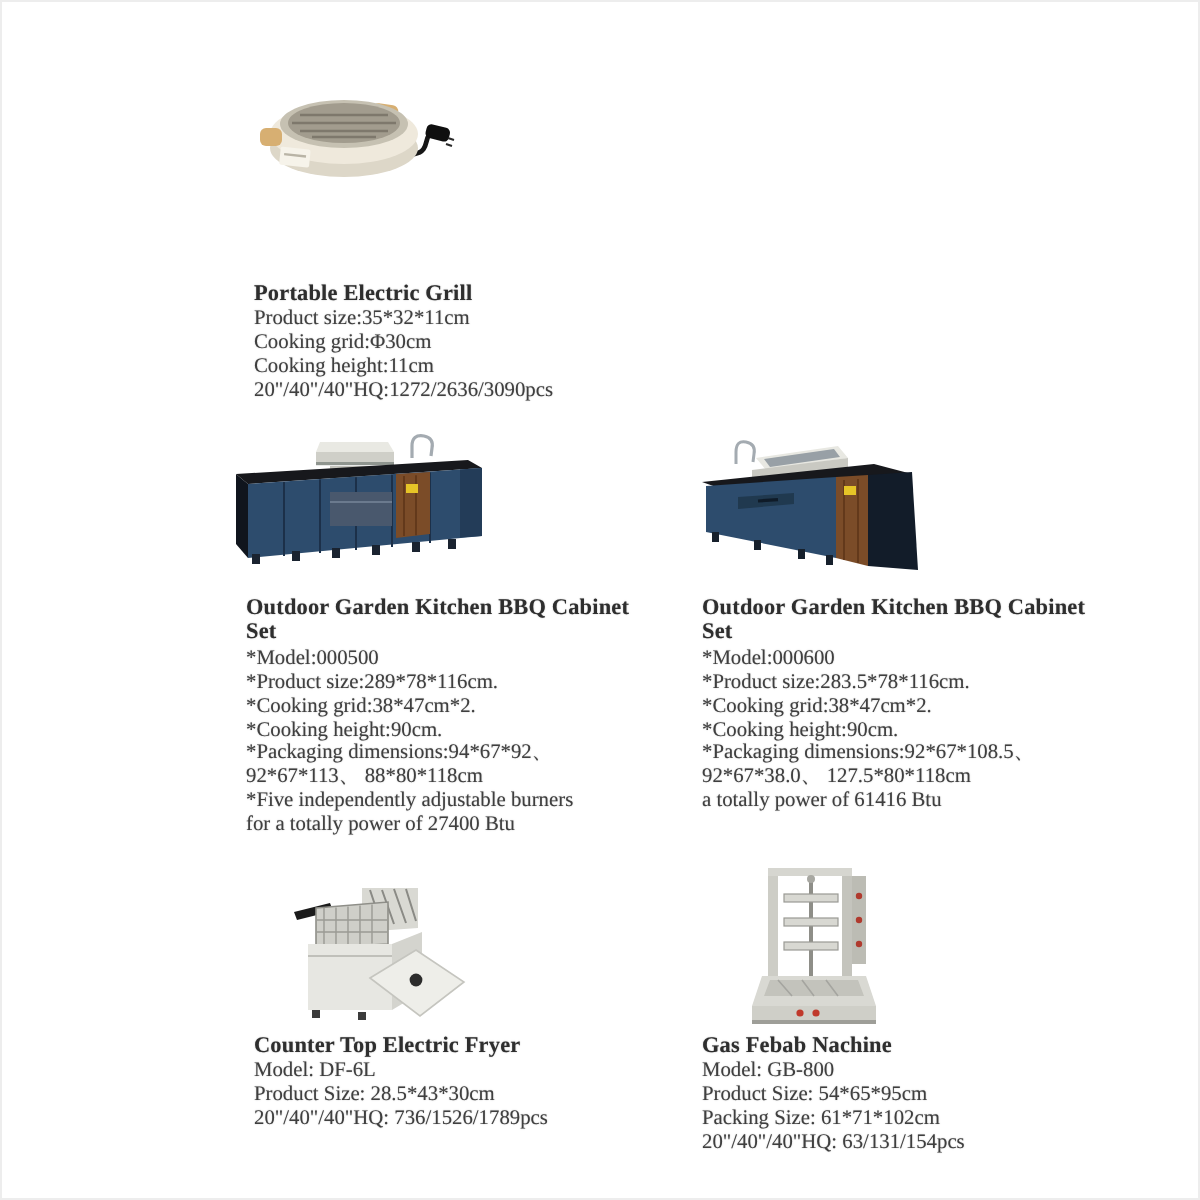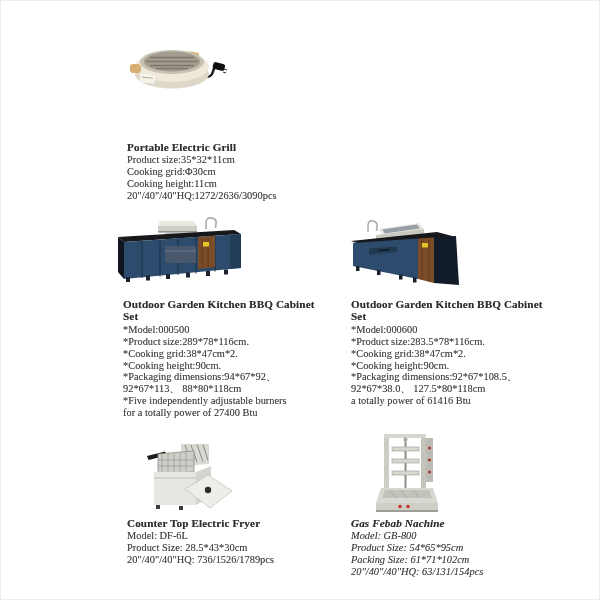--- a/index.html
+++ b/index.html
@@ -17,21 +17,21 @@
   }
   .info p{
     margin:0;font-size:10.4px;line-height:11.9px;white-space:nowrap;
     text-shadow:0 0 .6px rgba(100,100,100,.6);
   }
   
   .t0{left:126px;top:103px;width:200px;margin-top:37px;}
   .t1{left:122px;top:297px;width:196px;}
   .t2{left:350px;top:297px;width:196px;}
   .t3{left:126px;top:516px;width:210px;}
-  .t4{left:350px;top:516px;width:200px;font-style:italic;}
+  .t4{left:350px;top:516px;width:200px;}
   
   .i0{left:127px;top:32px;width:100px;height:64px;}
   .i1{left:117px;top:214px;width:123px;height:72px;}
   .i2{left:348px;top:216px;width:110px;height:76px;}
   .i3{left:144px;top:439px;width:92px;height:80px;}
   .i4{left:374px;top:431px;width:64px;height:85px;}
 </style>
 </head>
 <body>
 

